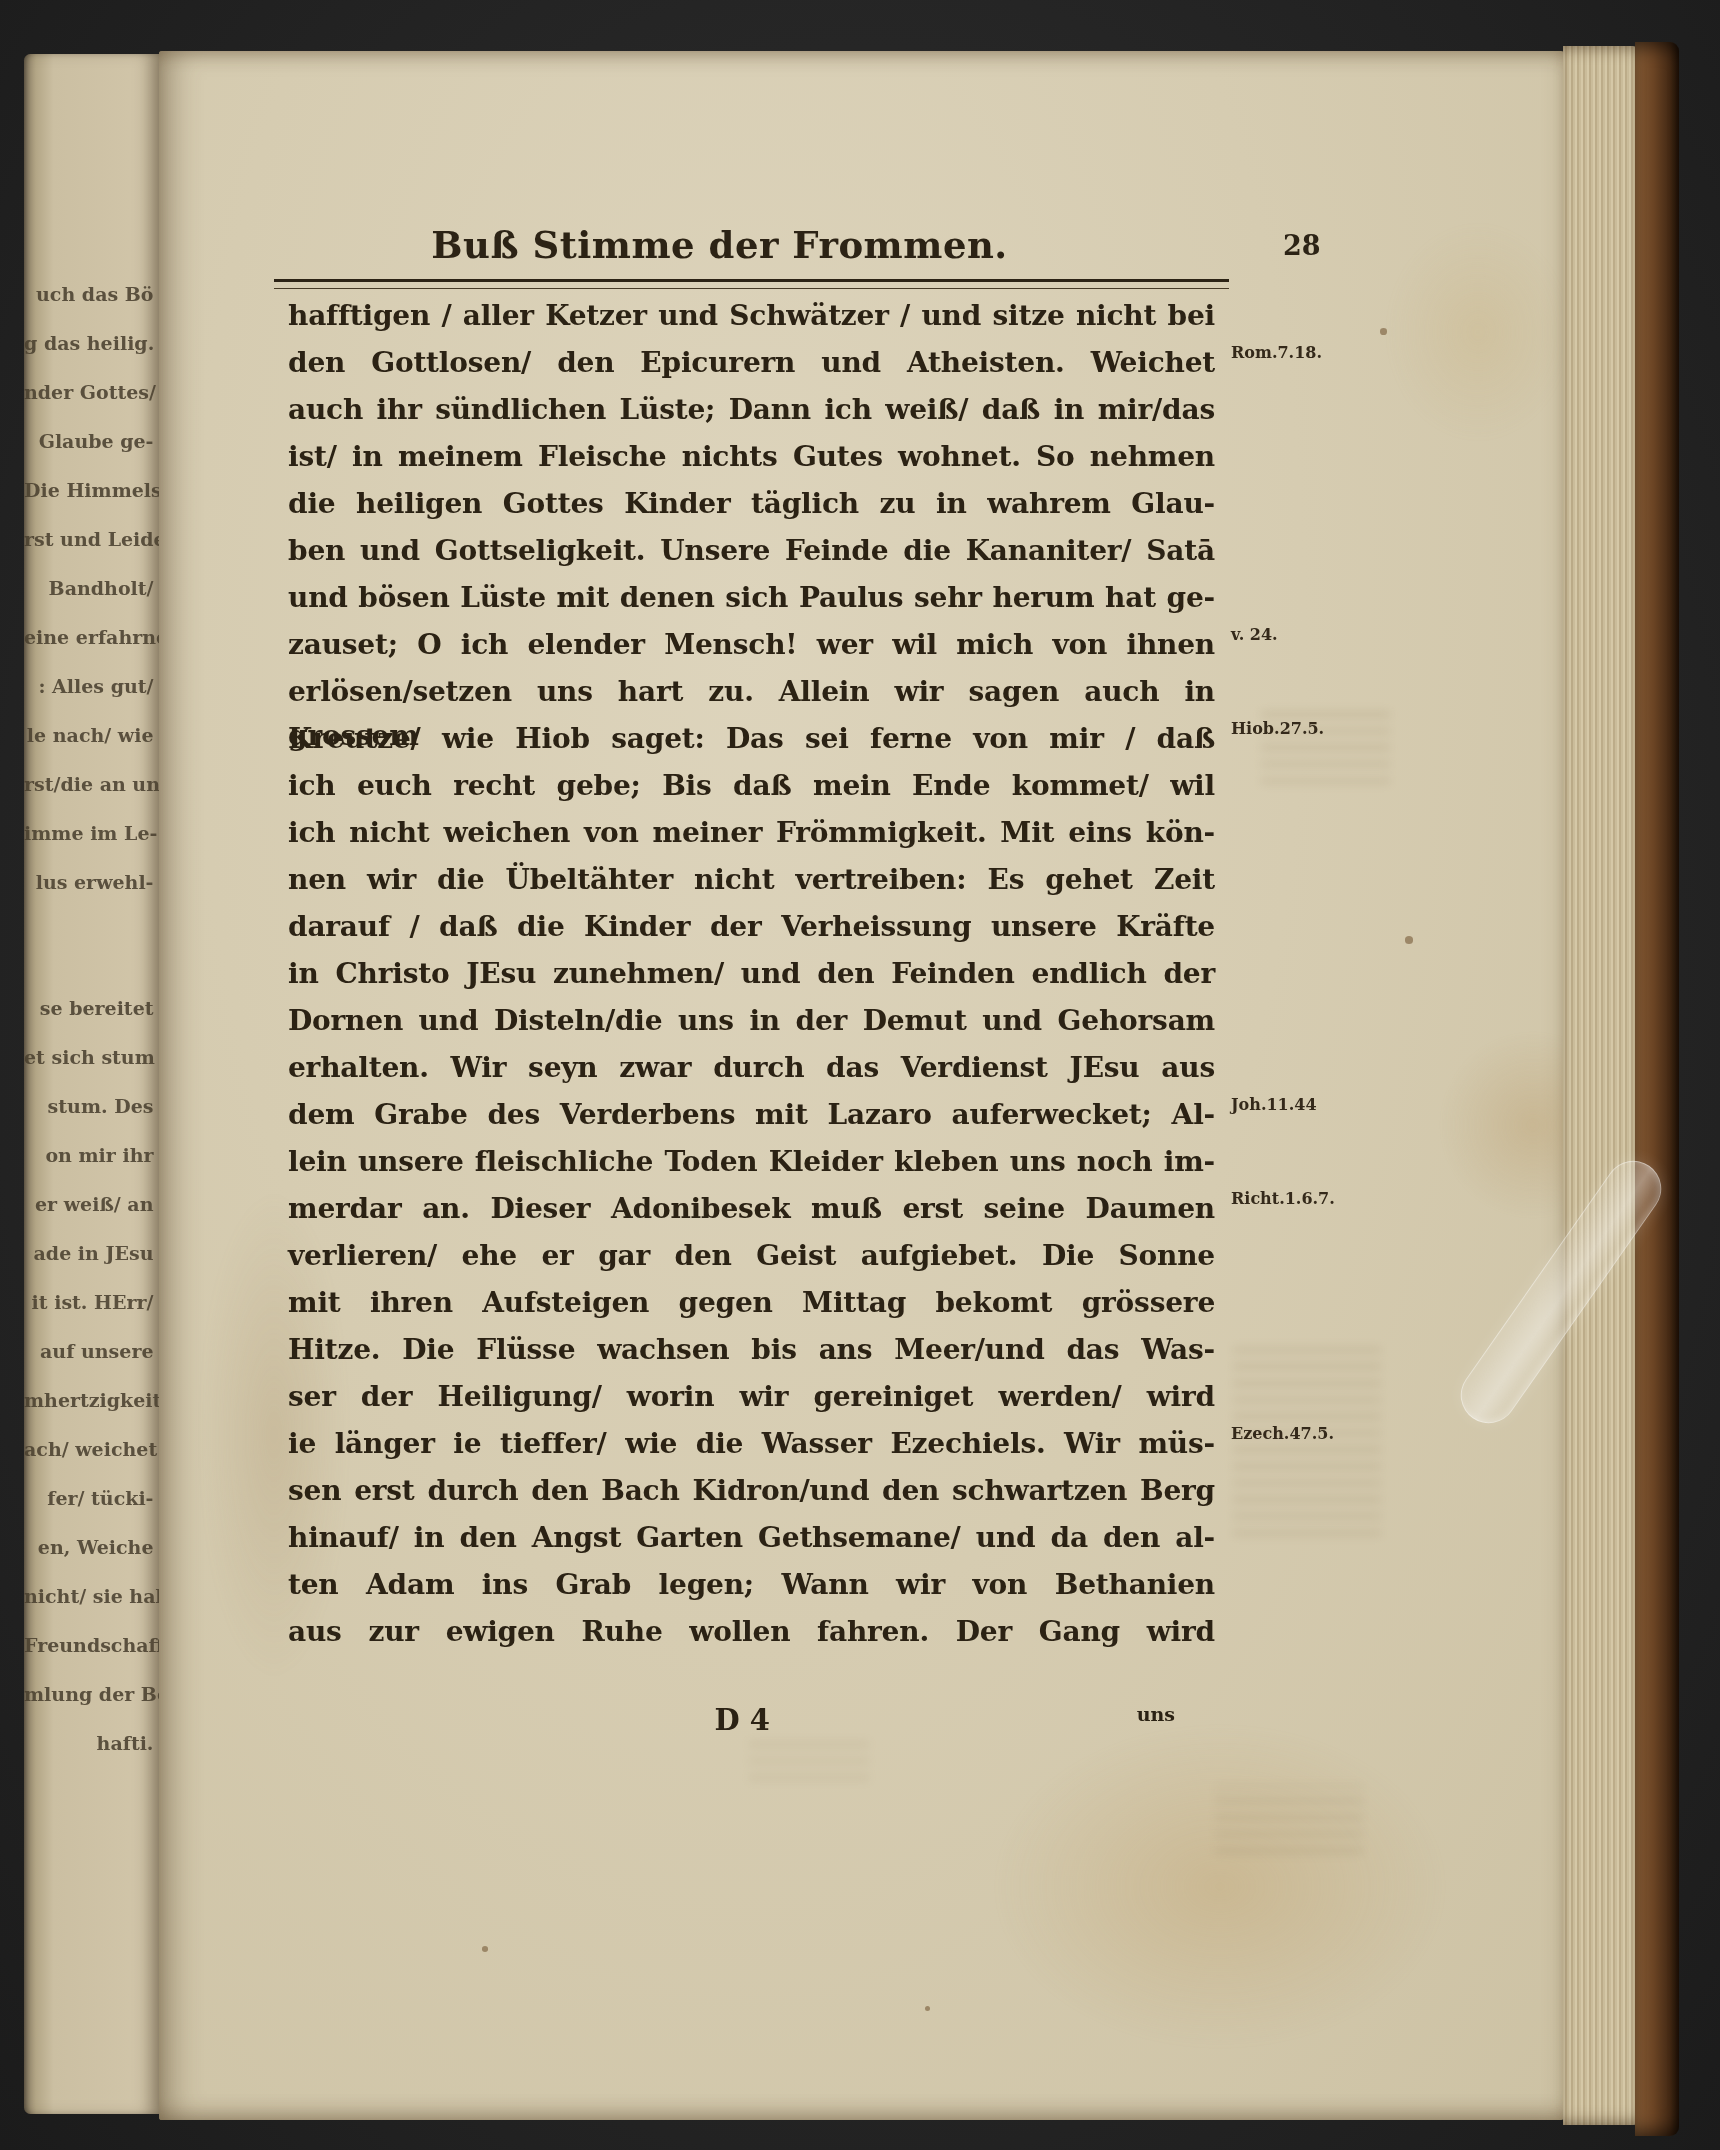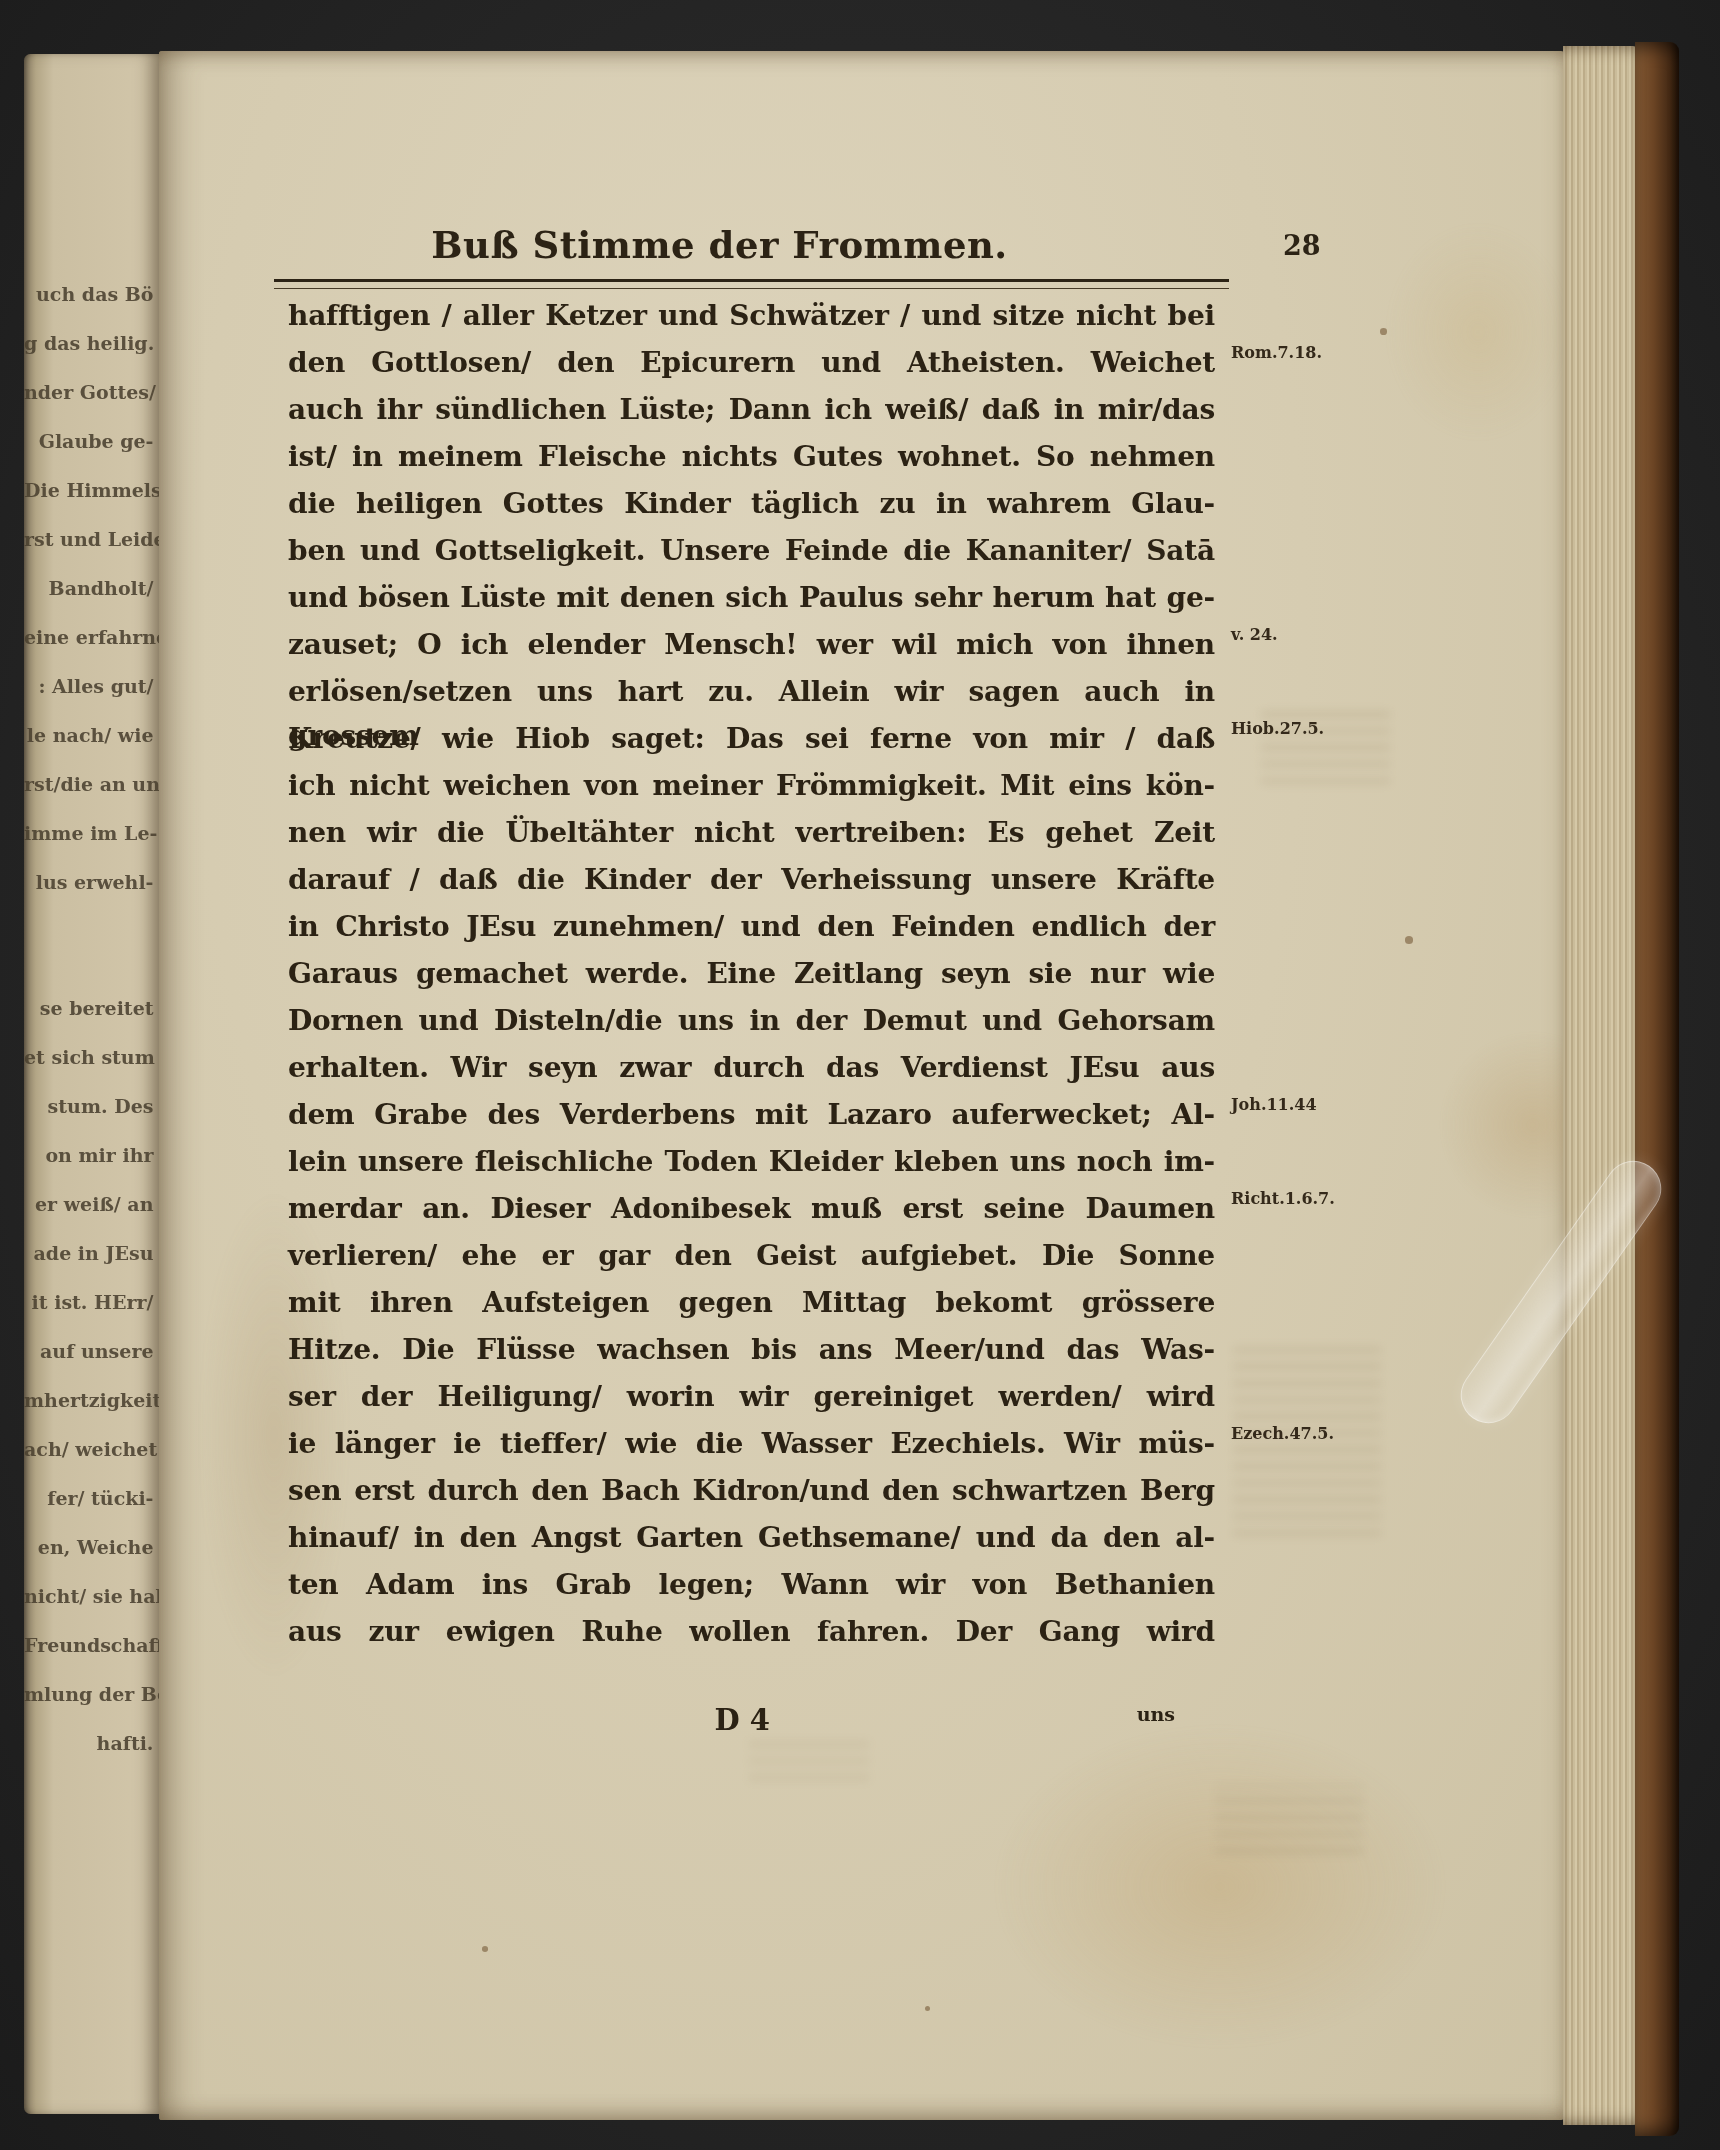--- a/index.html
+++ b/index.html
@@ -204,37 +204,37 @@
           </div>
         <div class="line">
             <span class="line-text">erlösen/setzen uns hart zu. Allein wir sagen auch in grossem</span>
             <span class="margin-note"></span>
           </div>
         <div class="line">
             <span class="line-text">Kreutze/ wie Hiob saget: Das sei ferne von mir / daß</span>
             <span class="margin-note">Hiob.27.5.</span>
           </div>
         <div class="line">
+            <span class="line-text">ich euch recht gebe; Bis daß mein Ende kommet/ wil</span>
+            <span class="margin-note"></span>
+          </div>
+        <div class="line">
             <span class="line-text">ich nicht weichen von meiner Frömmigkeit. Mit eins kön-</span>
             <span class="margin-note"></span>
           </div>
         <div class="line">
             <span class="line-text">nen wir die Übeltähter nicht vertreiben: Es gehet Zeit</span>
             <span class="margin-note"></span>
           </div>
         <div class="line">
             <span class="line-text">darauf / daß die Kinder der Verheissung unsere Kräfte</span>
             <span class="margin-note"></span>
           </div>
         <div class="line">
             <span class="line-text">in Christo JEsu zunehmen/ und den Feinden endlich der</span>
-            <span class="margin-note"></span>
-          </div>
-        <div class="line">
-            <span class="line-text">Garaus gemachet werde. Eine Zeitlang seyn sie nur wie</span>
             <span class="margin-note"></span>
           </div>
         <div class="line">
             <span class="line-text">Dornen und Disteln/die uns in der Demut und Gehorsam</span>
             <span class="margin-note"></span>
           </div>
         <div class="line">
             <span class="line-text">erhalten. Wir seyn zwar durch das Verdienst JEsu aus</span>
             <span class="margin-note"></span>
           </div>

